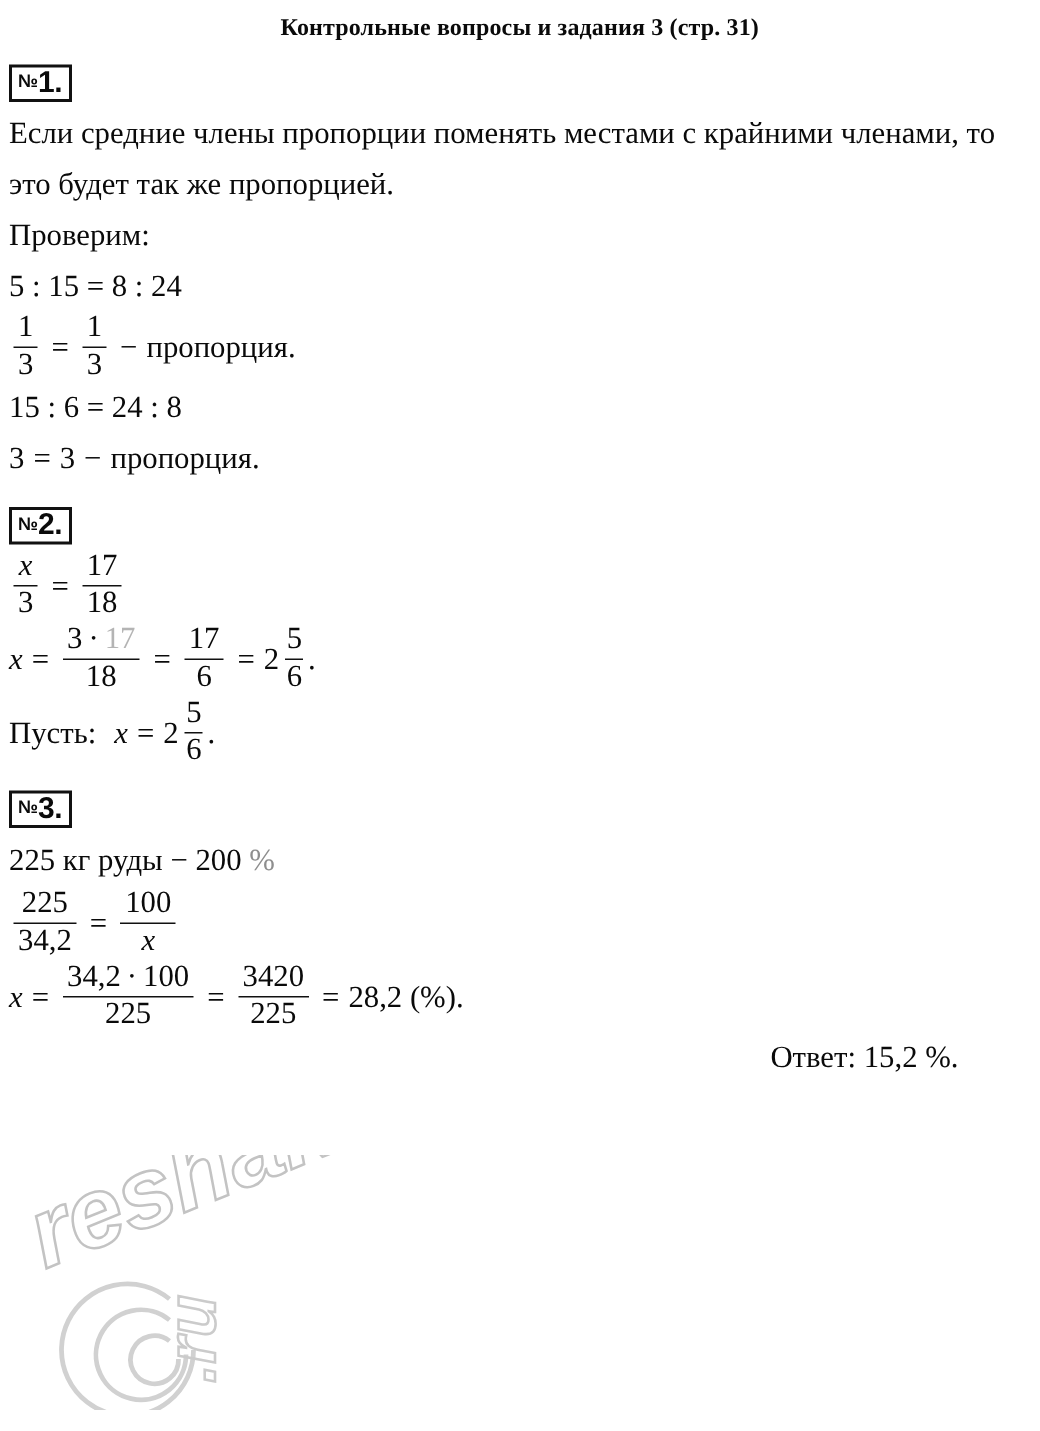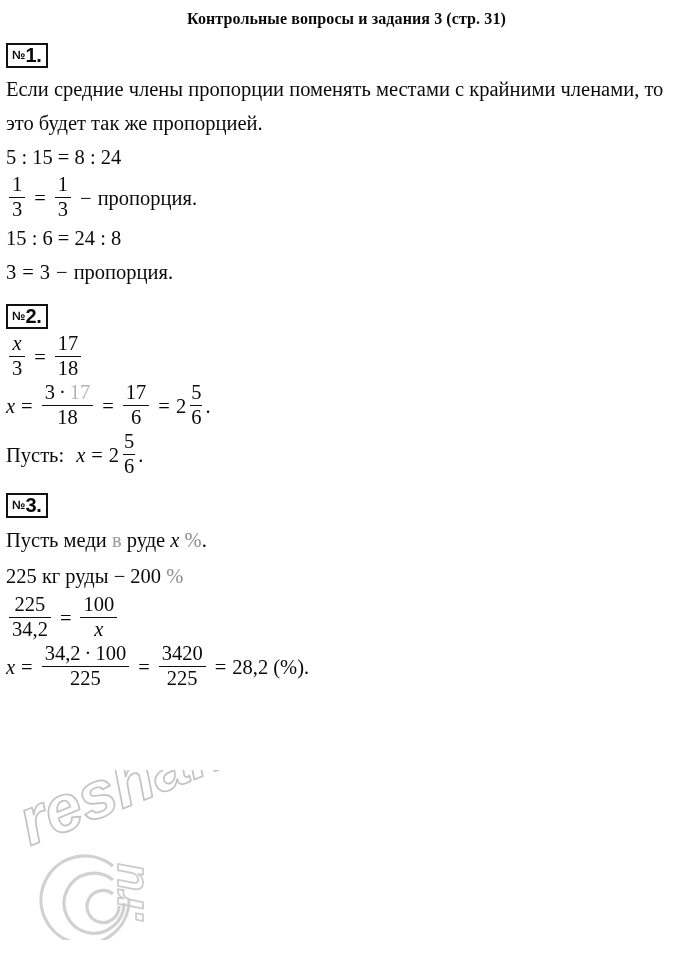--- a/index.html
+++ b/index.html
@@ -198,20 +198,21 @@
   
   <h1 class="doc-title">Контрольные вопросы и задания 3 (стр. 31)</h1>
 
   
   <div class="task-badge">
     <span class="numero">№</span><span class="numval">1.</span>
   </div>
 
   <p class="para">Если средние члены пропорции поменять местами с крайними членами, то это будет так же пропорцией.</p>
 
+  <p class="para">Проверим:</p>
 
   <p class="para">5 : 15 = 8 : 24</p>
 
   <div class="mathline tall">
     <span class="frac">
       <span class="num">1</span>
       <span class="bar"></span>
       <span class="den">3</span>
     </span>
     <span class="op">=</span>
@@ -301,21 +302,20 @@
     <span>.</span>
   </div>
 
   <div class="spacer-sm"></div>
 
   
   <div class="task-badge">
     <span class="numero">№</span><span class="numval">3.</span>
   </div>
 
-  <p class="sec3line"><span>Пусть меди </span><span class="grey">в</span><span> руде </span><em class="var">x</em><span class="grey2"> %</span><span>.</span></p>
 
   <p class="sec3line"><span>225 кг руды − 200 </span><span class="grey2">%</span></p>
 
 
   <div class="mathline tall">
     <span class="frac">
       <span class="num">225</span>
       <span class="bar"></span>
       <span class="den">34,2</span>
     </span>
@@ -340,14 +340,15 @@
     <span class="op">=</span>
     <span class="frac">
       <span class="num">3420</span>
       <span class="bar"></span>
       <span class="den">225</span>
     </span>
     <span class="op">=</span>
     <span>28,2 (%).</span>
   </div>
 
+  <p class="answer-right">Ответ: 15,2 %.</p>
 
 </div>
 
 </body></html>

